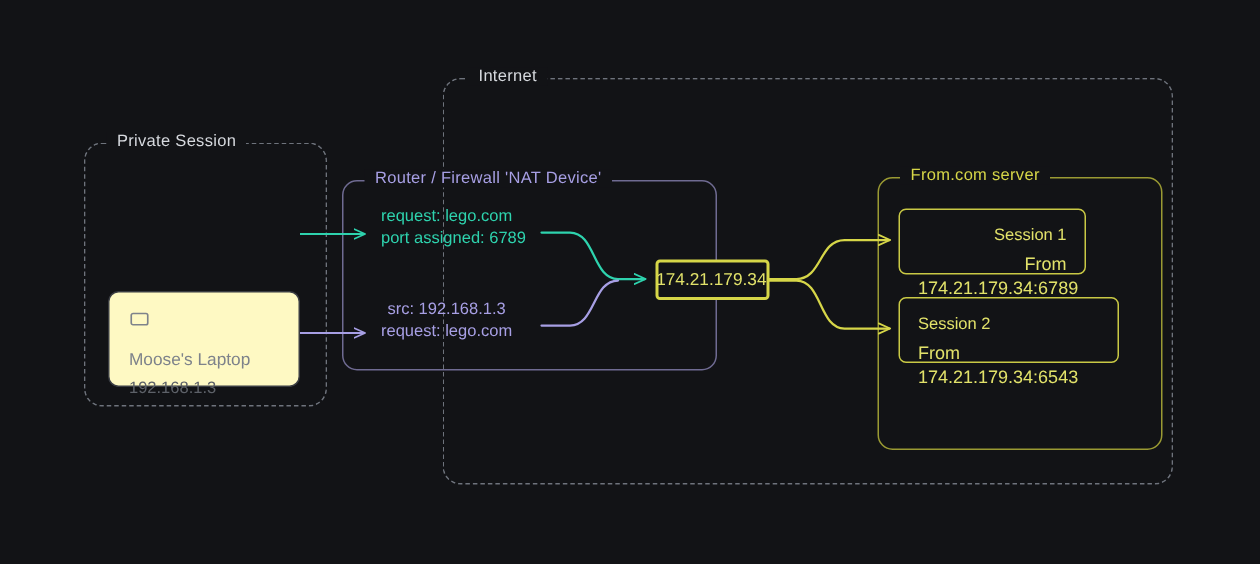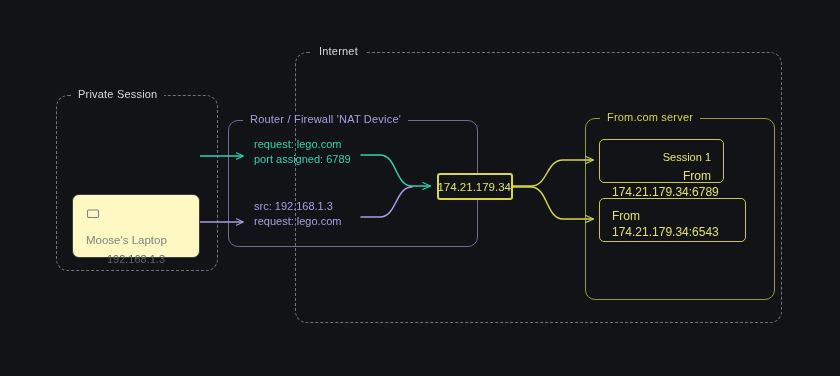--- a/index.html
+++ b/index.html
@@ -64,31 +64,31 @@
     border-radius:7px;
     box-sizing:border-box;
     padding:11px 13px 0 13px;
     background:#141519;
   }
   .device.dim{border-color:#393c42;background:#fef9c3;}
   .dev-icon{display:block;margin-bottom:9px;}
   .dev-name{font-size:11.5px;color:#f2f4f7;line-height:15px;margin-bottom:4px;}
   .dev-ip{font-size:11px;color:#9aa0a8;line-height:15px;}
   .device.dim .dev-name{color:#7e838b;}
-  .device.dim .dev-ip{color:#5d6168;text-align:center;}
+  .device.dim .dev-ip{color:#5d6168;}
 
   
   .flow{
     position:absolute;
     font-size:11px;
     line-height:15px;
     white-space:nowrap;
   }
   .flow.teal{color:#2ed3ae;}
-  .flow.purple{color:#a79fe4;}
+  .flow.purple{color:#a79fe4;text-align:center;}
 
   
   .ipchip{
     position:absolute;
     border:2px solid #d6d648;
     border-radius:3px;
     background:#121316;
     color:#e2e26a;
     font-size:11.5px;
     display:flex;align-items:center;justify-content:flex-end;
@@ -149,20 +149,21 @@
   <div class="panel server" style="left:585px;top:118px;width:190px;height:182px;">
     <span class="panel-label" style="left:14px;">From.com server</span>
   </div>
 
   <div class="session" style="left:599px;top:139px;width:125px;height:44px;text-align:right;">
     <div class="sess-title">Session 1</div>
     <div class="sess-from">From 174.21.179.34:6789</div>
   </div>
 
   <div class="session" style="left:599px;top:198px;width:147px;height:44px;">
+    <div class="sess-title">Session 2</div>
     <div class="sess-from">From 174.21.179.34:6543</div>
   </div>
 
   <svg class="layer">
     <defs>
       <marker id="arrowTeal" viewBox="0 0 10 10" refX="8.5" refY="5" markerWidth="6" markerHeight="6" orient="auto-start-reverse">
         <path d="M0.5,1.2 L9,5 L0.5,8.8" fill="none" stroke="#2ed3ae" stroke-width="1.3" stroke-linecap="round" stroke-linejoin="round"></path>
       </marker>
       <marker id="arrowPurple" viewBox="0 0 10 10" refX="8.5" refY="5" markerWidth="6" markerHeight="6" orient="auto-start-reverse">
         <path d="M0.5,1.2 L9,5 L0.5,8.8" fill="none" stroke="#a79fe4" stroke-width="1.3" stroke-linecap="round" stroke-linejoin="round"></path>

